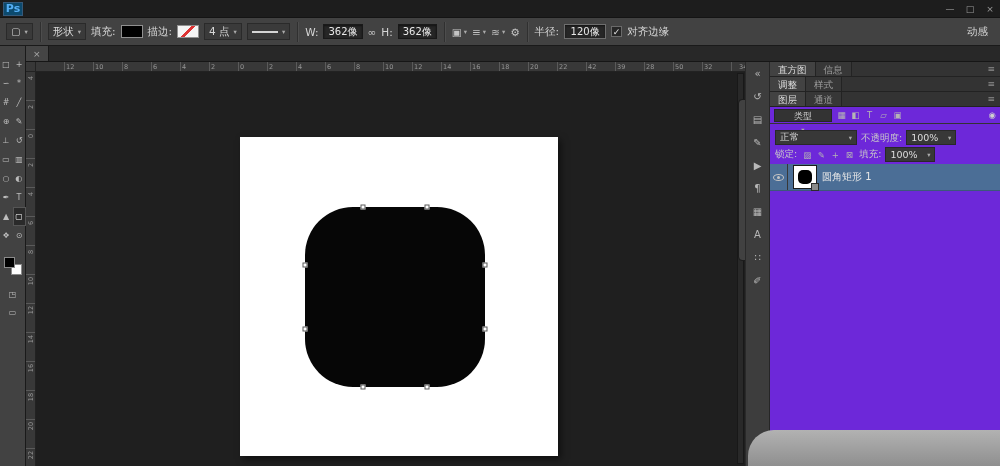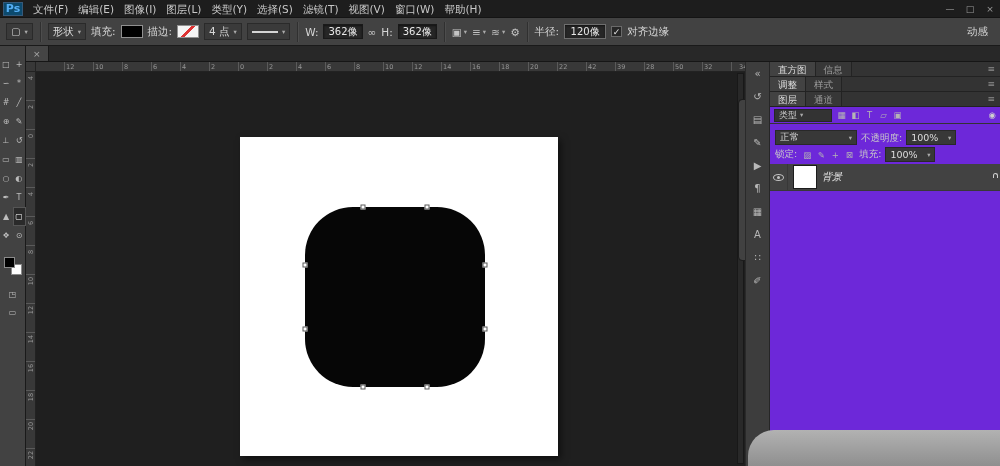--- a/index.html
+++ b/index.html
@@ -83,21 +83,21 @@
     font-size:10px; color:#b8b8b8; }
   
   #rightdock { position:absolute; top:62px; left:770px; right:0; bottom:0; background:#6d28d9; }
   .pgroup-header { height:15px; background:#333; display:flex; align-items:stretch; border-bottom:1px solid #222; }
   .ptab { padding:0 8px; font-size:9.5px; color:#9f9f9f; line-height:15px; background:#373737;
     border-right:1px solid #232323; white-space:nowrap; }
   .ptab.active { background:#424242; color:#dcdcdc; }
   .pmenu { margin-left:auto; color:#8f8f8f; font-size:9px; line-height:15px; padding-right:5px; }
   .filter-row { height:17px; display:flex; align-items:center; gap:3px; padding:0 4px; border-bottom:1px solid #333; }
   .filter-select { display:flex; align-items:center; gap:3px; background:#333; border:1px solid #262626;
-    height:13px; padding:0 4px; font-size:9px; color:#ccc; width:58px; }
+    height:13px; padding:0 4px; font-size:9px; color:#ccc; width:58px;flex-direction:column; }
   .filter-icons { display:flex; gap:1px; }
   .filter-icons .f-ic { width:13px; text-align:center; font-size:8.5px; color:#b5b5b5; }
   .filter-toggle { margin-left:auto; font-size:8.5px; color:#cfcfcf; }
   .blend-row { height:21px; display:flex; align-items:flex-end; gap:4px; padding:0 5px; font-size:9.5px; color:#c9c9c9; }
   .select { display:flex; align-items:center; justify-content:space-between; background:#383838;
     border:1px solid #282828; height:15px; padding:0 4px; font-size:9.5px; color:#ddd; }
   .blend-select { width:82px; }
   .pct-select { width:50px; }
   .lock-row { height:19px; display:flex; align-items:center; gap:4px; padding:0 5px; font-size:9.5px; color:#c9c9c9; }
   .lock-icons { display:flex; gap:2px; }
@@ -124,33 +124,20 @@
   .corner-light { position:absolute; right:0; bottom:0; width:252px; height:36px; z-index:6;
     background:linear-gradient(180deg,#b2b2b2,#8f8f8f); border-top-left-radius:26px; }
 </style>
 </head>
 <body>
 
 <div id="app">
 
   <div id="menubar">
     <span class="logo">Ps</span>
-    <div style="display:flex;">
-
-    <span class="menu-item">文件(F)</span>
-        <span class="menu-item">编辑(E)</span>
-        <span class="menu-item">图像(I)</span>
-        <span class="menu-item">图层(L)</span>
-        <span class="menu-item">类型(Y)</span>
-        <span class="menu-item">选择(S)</span>
-        <span class="menu-item">滤镜(T)</span>
-        <span class="menu-item">视图(V)</span>
-        <span class="menu-item">窗口(W)</span>
-        <span class="menu-item">帮助(H)</span>
-      </div>
     <div class="win-controls">
       <span class="win-btn">—</span>
       <span class="win-btn">□</span>
       <span class="win-btn">×</span>
     </div>
   </div>
 
   <div id="optionsbar">
     <div class="ob-select">
       <span class="glyph">▢</span>
@@ -371,28 +358,30 @@
           <span class="l-ic">+</span>
           <span class="l-ic">⊠</span>
         </div>
       <span>填充:</span>
       <div class="select pct-select">
         <span>100%</span>
         <span class="caret">▾</span>
       </div>
     </div>
 
-
-    <div class="layer-row">
+    <div class="layer-row selected">
       <span class="eye-cell">
         <span class="eye"></span>
       </span>
-      <span class="thumb"></span>
-      <span class="layer-name bg-name">背景</span>
-      <span class="layer-lock"><span class="lock"></span></span>
-    </div>
+      <span class="thumb">
+        <span class="mini-shape"></span>
+        <span class="thumb-badge"></span>
+      </span>
+      <span class="layer-name">圆角矩形 1</span>
+    </div>
+
 
     <div class="layers-empty"></div>
   </div>
 
   <div class="corner-light"></div>
 
 </div>
 
 </body></html>

